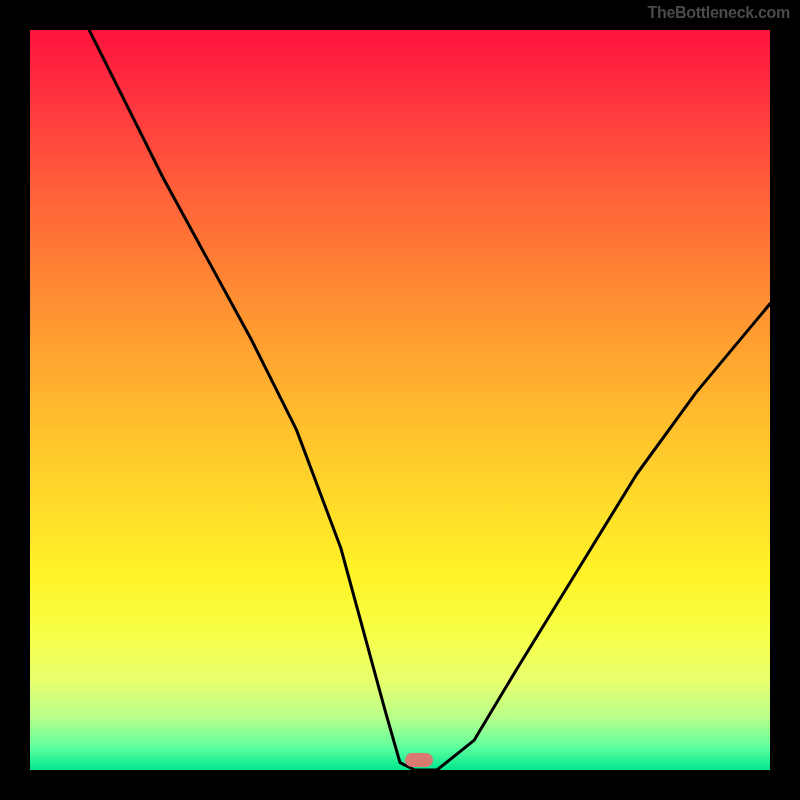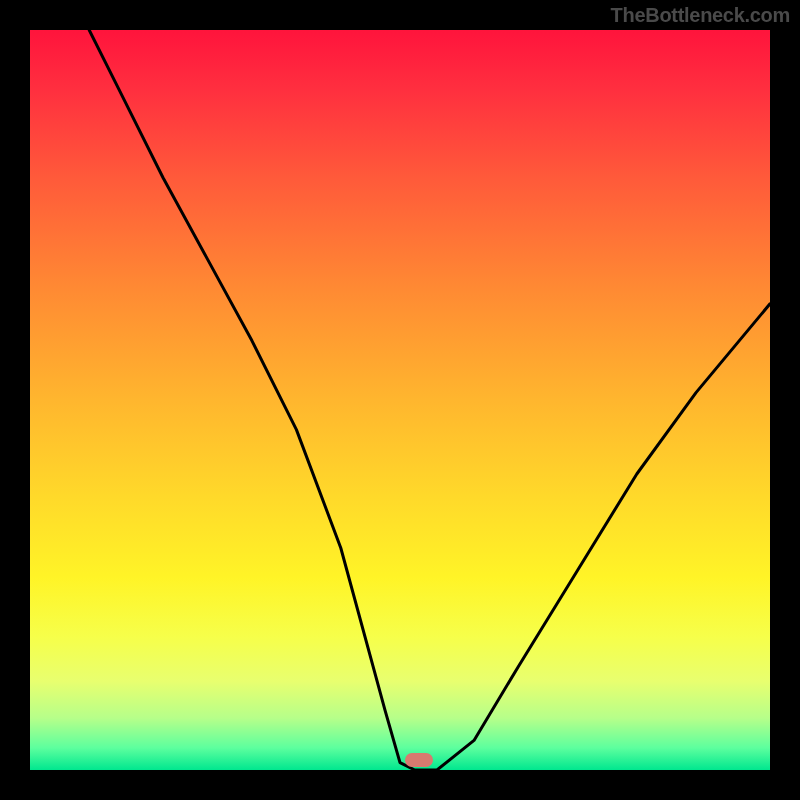--- a/index.html
+++ b/index.html
@@ -15,21 +15,21 @@
     position: relative;
     width: 800px;
     height: 800px;
     background: #000;
   }
   .attribution {
     position: absolute;
     top: 4px;
     right: 10px;
     color: #4a4a4a;
-    font-size: 20px;
+    font-size: 16px;
     font-weight: bold;
     letter-spacing: -0.3px;
     z-index: 10;
   }
   .plot-area {
     position: absolute;
     left: 30px;
     top: 30px;
     width: 740px;
     height: 740px;

